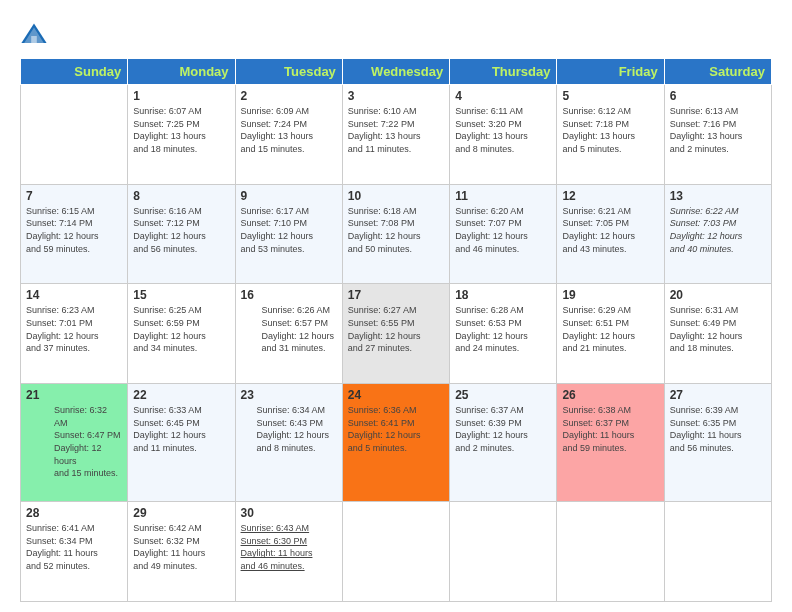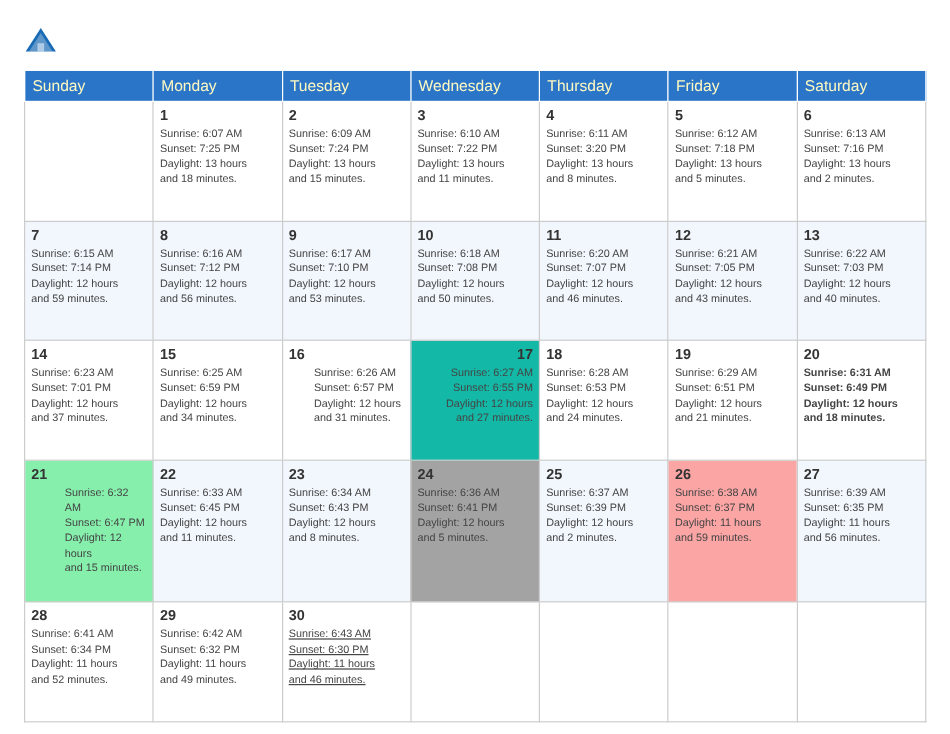--- a/index.html
+++ b/index.html
@@ -54,25 +54,25 @@
       font-style: italic;
     }
     .calendar {
       flex: 1;
       border-collapse: collapse;
       width: 100%;
       table-layout: fixed;
     }
     .calendar th {
       background-color: #2a75c7;
-      color: #fef9c3;
-      text-align: left;
+      color: #bef264;
+      text-align: right;
       padding: 5px 6px;
       font-size: 13px;
-      font-weight: normal;
+      font-weight: bold;
       border: 1px solid #fff;
     }
     .calendar td {
       vertical-align: top;
       border: 1px solid #ccc;
       padding: 4px 5px;
       font-size: 9.5px;
       color: #333;
       height: 85px;
     }
@@ -219,21 +219,21 @@
           </td>
           <td style="background-color: rgb(242, 247, 253);">
             <span class="day-number">12</span>
             <div class="day-info" style="white-space: pre-line;">Sunrise: 6:21 AM
 Sunset: 7:05 PM
 Daylight: 12 hours
 and 43 minutes.</div>
           </td>
           <td style="background-color: rgb(242, 247, 253);">
             <span class="day-number">13</span>
-            <div class="day-info" style="white-space: pre-line;">Sunrise: 6:22 AM
+            <div class="day-info" style="white-space: pre-line; font-style: italic;">Sunrise: 6:22 AM
 Sunset: 7:03 PM
 Daylight: 12 hours
 and 40 minutes.</div>
           </td>
         </tr>
         <tr>
           <td style="background-color: rgb(255, 255, 255);">
             <span class="day-number">14</span>
             <div class="day-info" style="white-space: pre-line;">Sunrise: 6:23 AM
 Sunset: 7:01 PM
@@ -247,21 +247,21 @@
 Daylight: 12 hours
 and 34 minutes.</div>
           </td>
           <td style="background-color: rgb(255, 255, 255);">
             <span class="day-number">16</span>
             <div class="day-info" style="white-space: pre-line; margin-left: 21px;">Sunrise: 6:26 AM
 Sunset: 6:57 PM
 Daylight: 12 hours
 and 31 minutes.</div>
           </td>
-          <td style="background-color: #14b8a6; text-align: right;">
+          <td style="background-color: #e5e5e5;">
             <span class="day-number">17</span>
             <div class="day-info" style="white-space: pre-line;">Sunrise: 6:27 AM
 Sunset: 6:55 PM
 Daylight: 12 hours
 and 27 minutes.</div>
           </td>
           <td style="background-color: rgb(255, 255, 255);">
             <span class="day-number">18</span>
             <div class="day-info" style="white-space: pre-line;">Sunrise: 6:28 AM
 Sunset: 6:53 PM
@@ -270,21 +270,21 @@
           </td>
           <td style="background-color: rgb(255, 255, 255);">
             <span class="day-number">19</span>
             <div class="day-info" style="white-space: pre-line;">Sunrise: 6:29 AM
 Sunset: 6:51 PM
 Daylight: 12 hours
 and 21 minutes.</div>
           </td>
           <td style="background-color: rgb(255, 255, 255);">
             <span class="day-number">20</span>
-            <div class="day-info" style="white-space: pre-line; font-weight: bold;">Sunrise: 6:31 AM
+            <div class="day-info" style="white-space: pre-line;">Sunrise: 6:31 AM
 Sunset: 6:49 PM
 Daylight: 12 hours
 and 18 minutes.</div>
           </td>
         </tr>
         <tr>
           <td style="background-color: #86efac;">
             <span class="day-number">21</span>
             <div class="day-info" style="white-space: pre-line; margin-left: 28px;">Sunrise: 6:32 AM
 Sunset: 6:47 PM
@@ -293,26 +293,26 @@
           </td>
           <td style="background-color: rgb(242, 247, 253);">
             <span class="day-number">22</span>
             <div class="day-info" style="white-space: pre-line;">Sunrise: 6:33 AM
 Sunset: 6:45 PM
 Daylight: 12 hours
 and 11 minutes.</div>
           </td>
           <td style="background-color: rgb(242, 247, 253);">
             <span class="day-number">23</span>
-            <div class="day-info" style="white-space: pre-line;">Sunrise: 6:34 AM
+            <div class="day-info" style="white-space: pre-line; margin-left: 16px;">Sunrise: 6:34 AM
 Sunset: 6:43 PM
 Daylight: 12 hours
 and 8 minutes.</div>
           </td>
-          <td style="background-color: #a3a3a3;">
+          <td style="background-color: #f97316;">
             <span class="day-number">24</span>
             <div class="day-info" style="white-space: pre-line;">Sunrise: 6:36 AM
 Sunset: 6:41 PM
 Daylight: 12 hours
 and 5 minutes.</div>
           </td>
           <td style="background-color: rgb(242, 247, 253);">
             <span class="day-number">25</span>
             <div class="day-info" style="white-space: pre-line;">Sunrise: 6:37 AM
 Sunset: 6:39 PM

